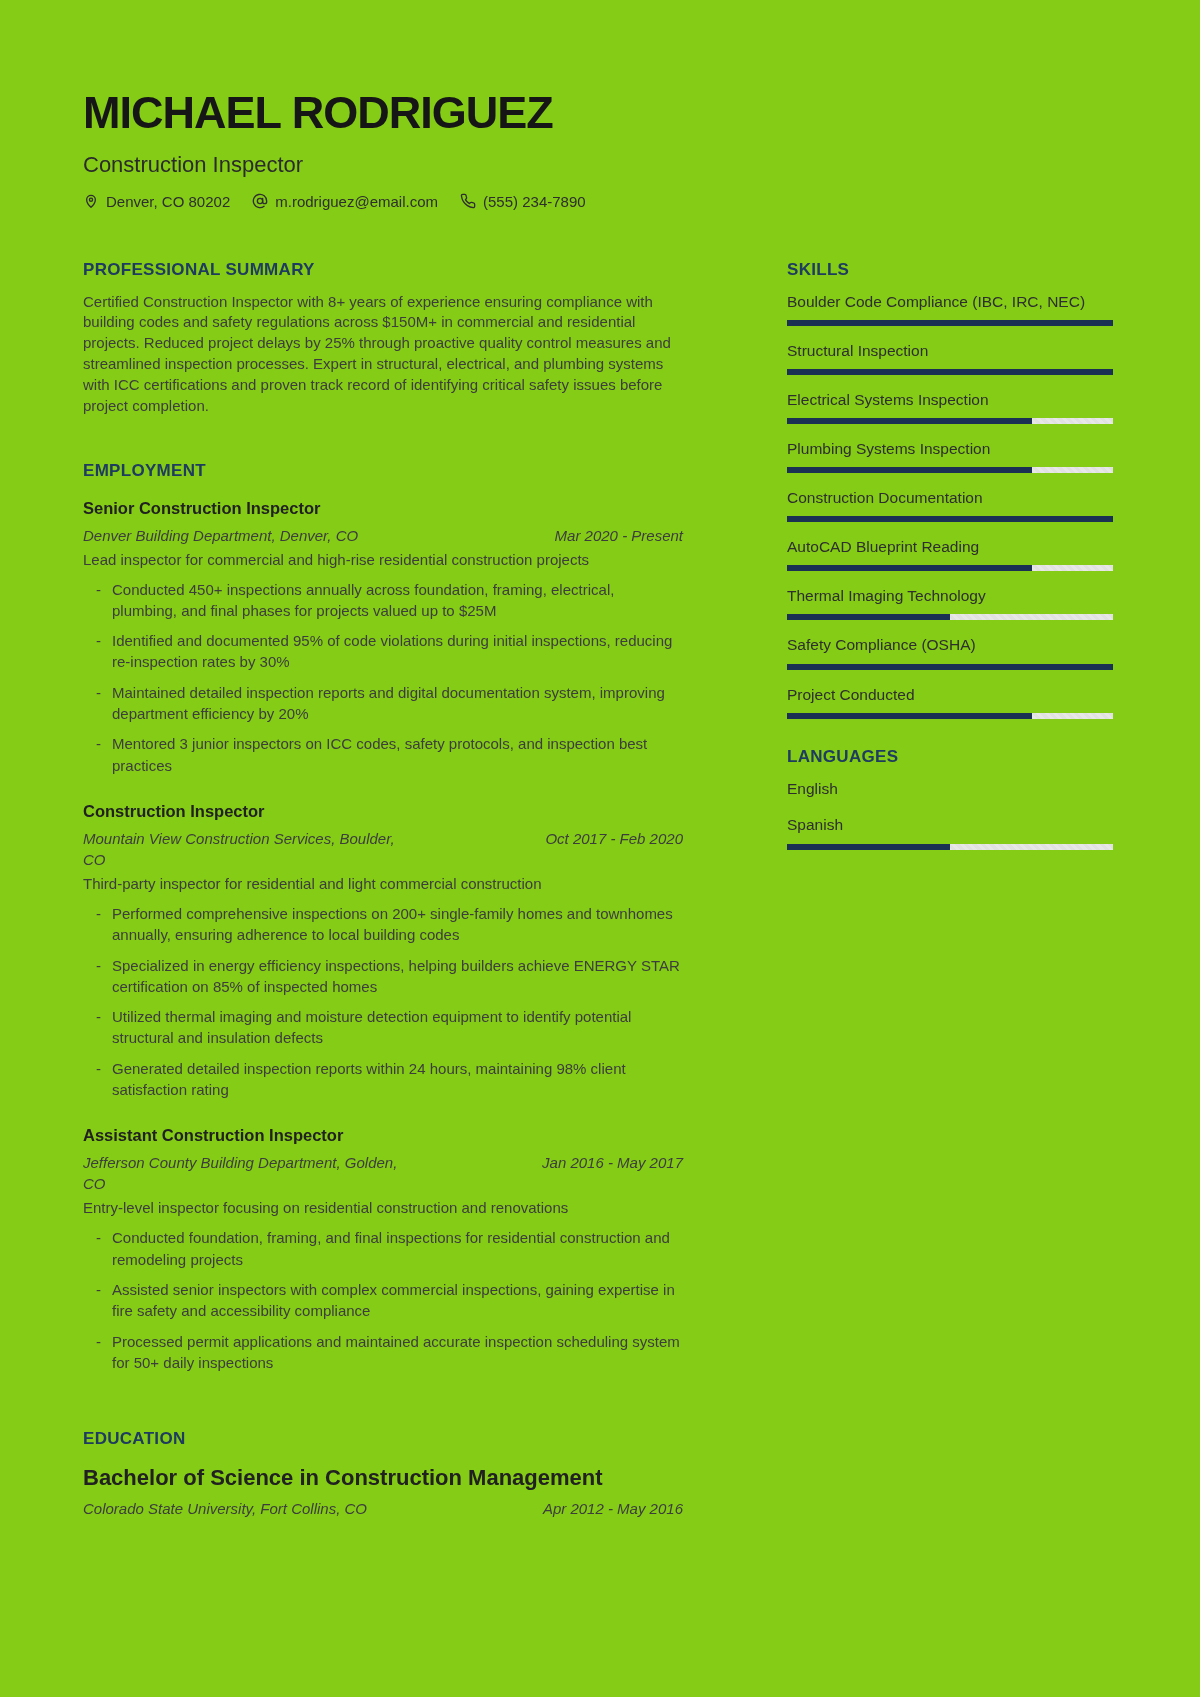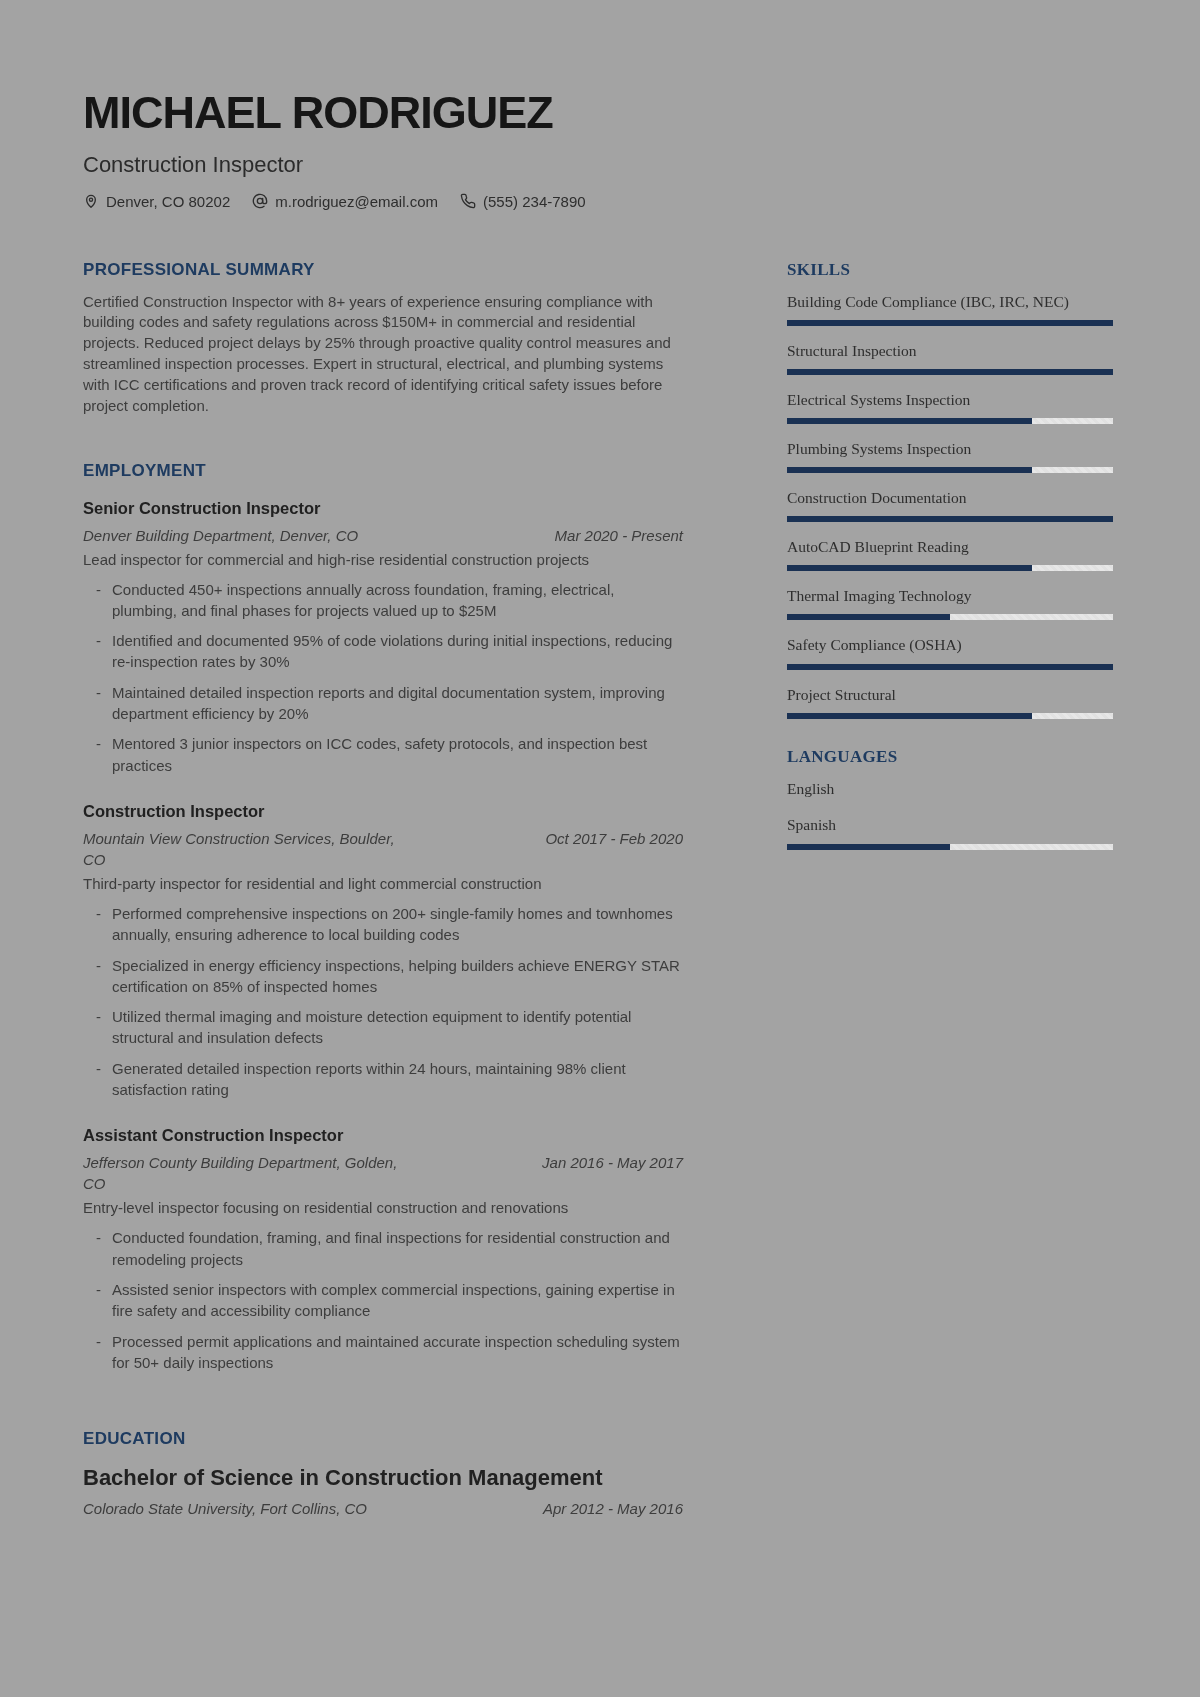--- a/index.html
+++ b/index.html
@@ -3,21 +3,21 @@
 <meta charset="utf-8">
 <style>
   * { margin: 0; padding: 0; box-sizing: border-box; }
   html, body { background: #ffffff; }
   body { font-family: "Liberation Sans", sans-serif; }
   .page {
     position: relative;
     width: 1200px;
     height: 1697px;
     margin: 0 auto;
-    background: #a3a3a3;
+    background: #84cc16;
     overflow: hidden;
     padding: 88px 87px 0 83px;
   }
   
   h1.name {
     font-size: 45px;
     line-height: 1.1;
     font-weight: 700;
     letter-spacing: -1px;
     color: #161616;
@@ -37,21 +37,21 @@
   }
   .contact-item { display: inline-flex; align-items: center; gap: 7px; }
   .contact-item svg { display: block; }
   
   .columns {
     margin-top: 50px;
     display: flex;
     gap: 104px;
   }
   .main-col { width: 600px; flex: 0 0 600px; }
-  .side-col { width: 326px; flex: 0 0 326px; font-family: Liberation Serif, serif; }
+  .side-col { width: 326px; flex: 0 0 326px; }
   h2.sec-heading {
     font-size: 17px;
     font-weight: 700;
     letter-spacing: 0.3px;
     color: #1e3b60;
     margin-bottom: 12px;
   }
   
   .summary-text {
     font-size: 15px;
@@ -226,21 +226,21 @@
       </section>
 
     </main>
 
     <aside class="side-col">
 
       <section class="section-skills">
         <h2 class="sec-heading">SKILLS</h2>
         <div id="skills-container">
             <div class="skill-item">
-              <div class="skill-label">Building Code Compliance (IBC, IRC, NEC)</div>
+              <div class="skill-label">Boulder Code Compliance (IBC, IRC, NEC)</div>
               <div class="bar-track">
                 <div class="bar-fill" style="width: 100%;"></div>
               </div>
             </div>
             <div class="skill-item">
               <div class="skill-label">Structural Inspection</div>
               <div class="bar-track">
                 <div class="bar-fill" style="width: 100%;"></div>
               </div>
             </div>
@@ -274,21 +274,21 @@
                 <div class="bar-fill" style="width: 50%;"></div>
               </div>
             </div>
             <div class="skill-item">
               <div class="skill-label">Safety Compliance (OSHA)</div>
               <div class="bar-track">
                 <div class="bar-fill" style="width: 100%;"></div>
               </div>
             </div>
             <div class="skill-item">
-              <div class="skill-label">Project Structural</div>
+              <div class="skill-label">Project Conducted</div>
               <div class="bar-track">
                 <div class="bar-fill" style="width: 75%;"></div>
               </div>
             </div>
           </div>
       </section>
 
       <section class="section-languages">
         <h2 class="sec-heading">LANGUAGES</h2>
         <div id="languages-container">

